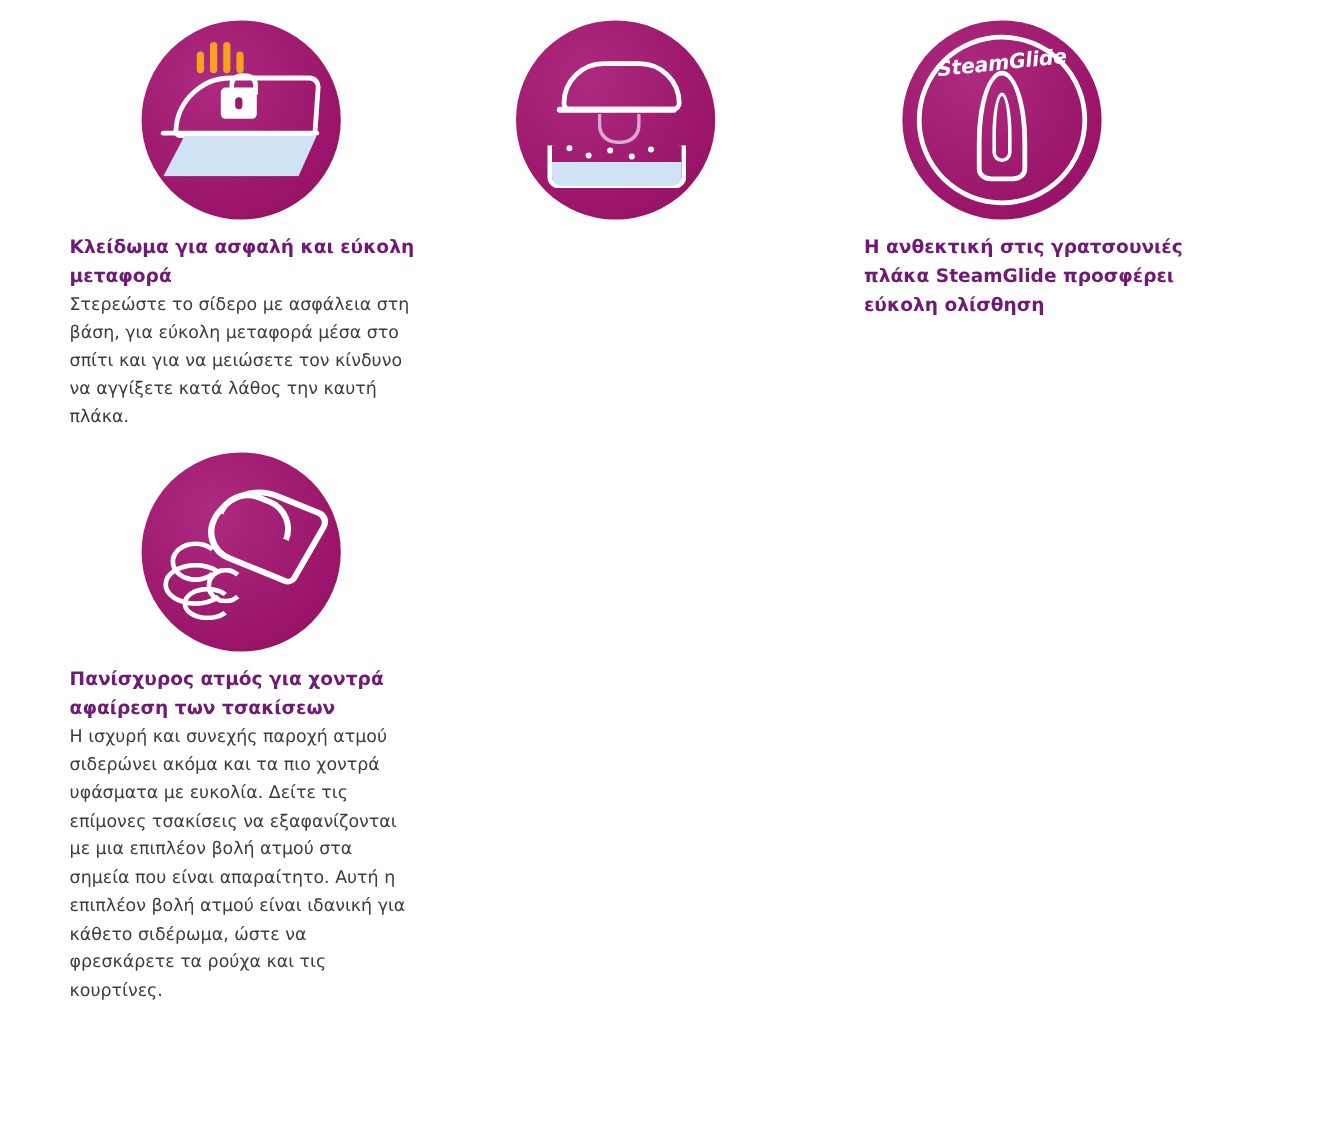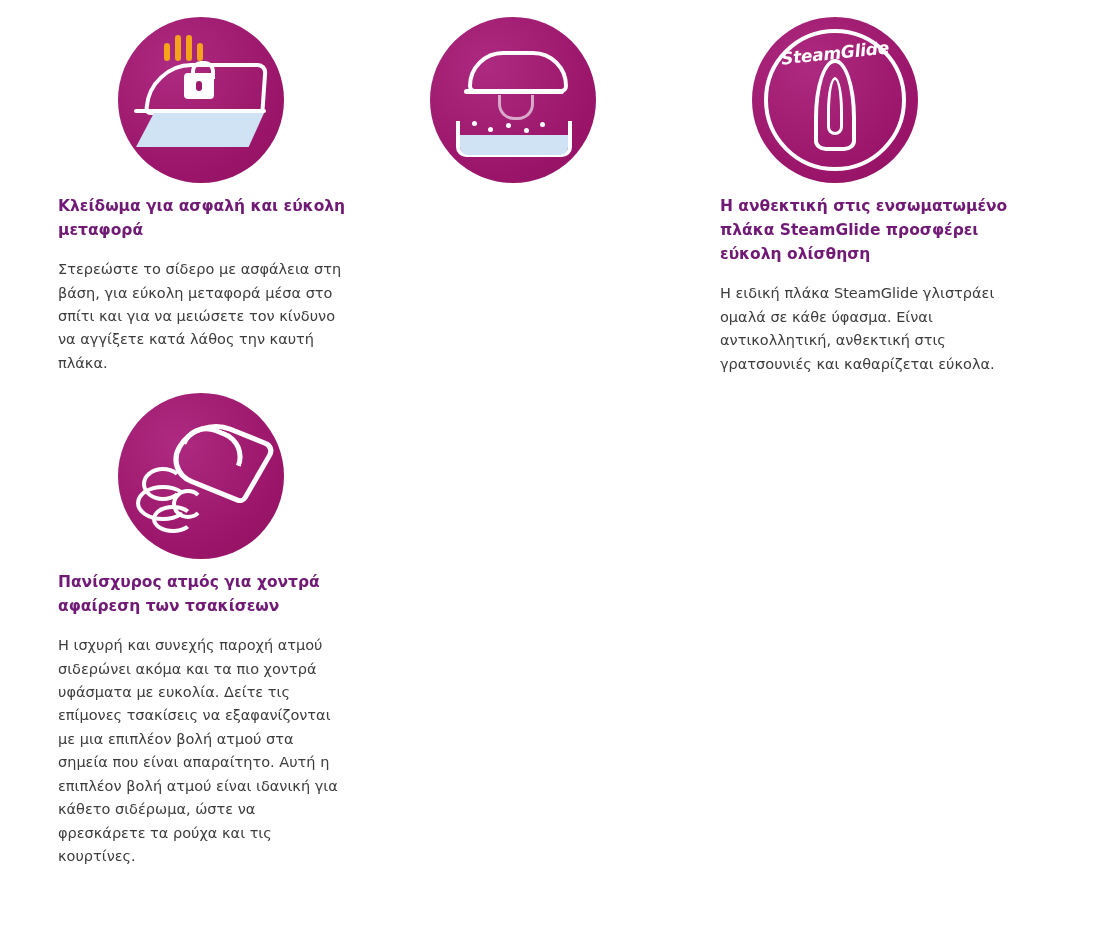--- a/index.html
+++ b/index.html
@@ -57,21 +57,21 @@
     max-width: 292px;
   }
   .feature:nth-child(2) .feature-title,
   .feature:nth-child(2) .feature-body { margin-left: 30px; max-width: 292px; }
   .feature:nth-child(3) .feature-title,
   .feature:nth-child(3) .feature-body { margin-left: 0px; max-width: 300px; }
   .feature-body {
     font-size: 14.5px;
     line-height: 1.62;
     color: #3c3c3c;
-    margin: 16px 0 0 58px;
+    margin: 1px 0 0 58px;
     max-width: 288px;
   }
   
   .b1-iron {
     position: absolute;
     left: 28px; top: 46px;
     width: 112px; height: 44px;
     border: 4px solid #ffffff;
     border-radius: 44px 10px 6px 6px;
     transform: skewX(-4deg);
@@ -291,22 +291,21 @@
   </div>
 
   <div class="feature">
     <div class="icon-wrap">
       <div class="badge">
         <div class="b3-ring"></div>
         <div class="b3-plate"></div>
         <div class="b3-text">SteamGlide</div>
       </div>
     </div>
-    <div class="feature-title">Η ανθεκτική στις ενσωματωμένο πλάκα SteamGlide προσφέρει εύκολη ολίσθηση</div>
-    <div class="feature-body">Η ειδική πλάκα SteamGlide γλιστράει ομαλά σε κάθε ύφασμα. Είναι αντικολλητική, ανθεκτική στις γρατσουνιές και καθαρίζεται εύκολα.</div>
+    <div class="feature-title">Η ανθεκτική στις γρατσουνιές πλάκα SteamGlide προσφέρει εύκολη ολίσθηση</div>
   </div>
 
   <div class="feature">
     <div class="icon-wrap">
       <div class="badge">
         <div class="b4-iron"></div>
         <div class="b4-handle"></div>
         <div class="b4-steam">
             <i></i>
             <i></i>

